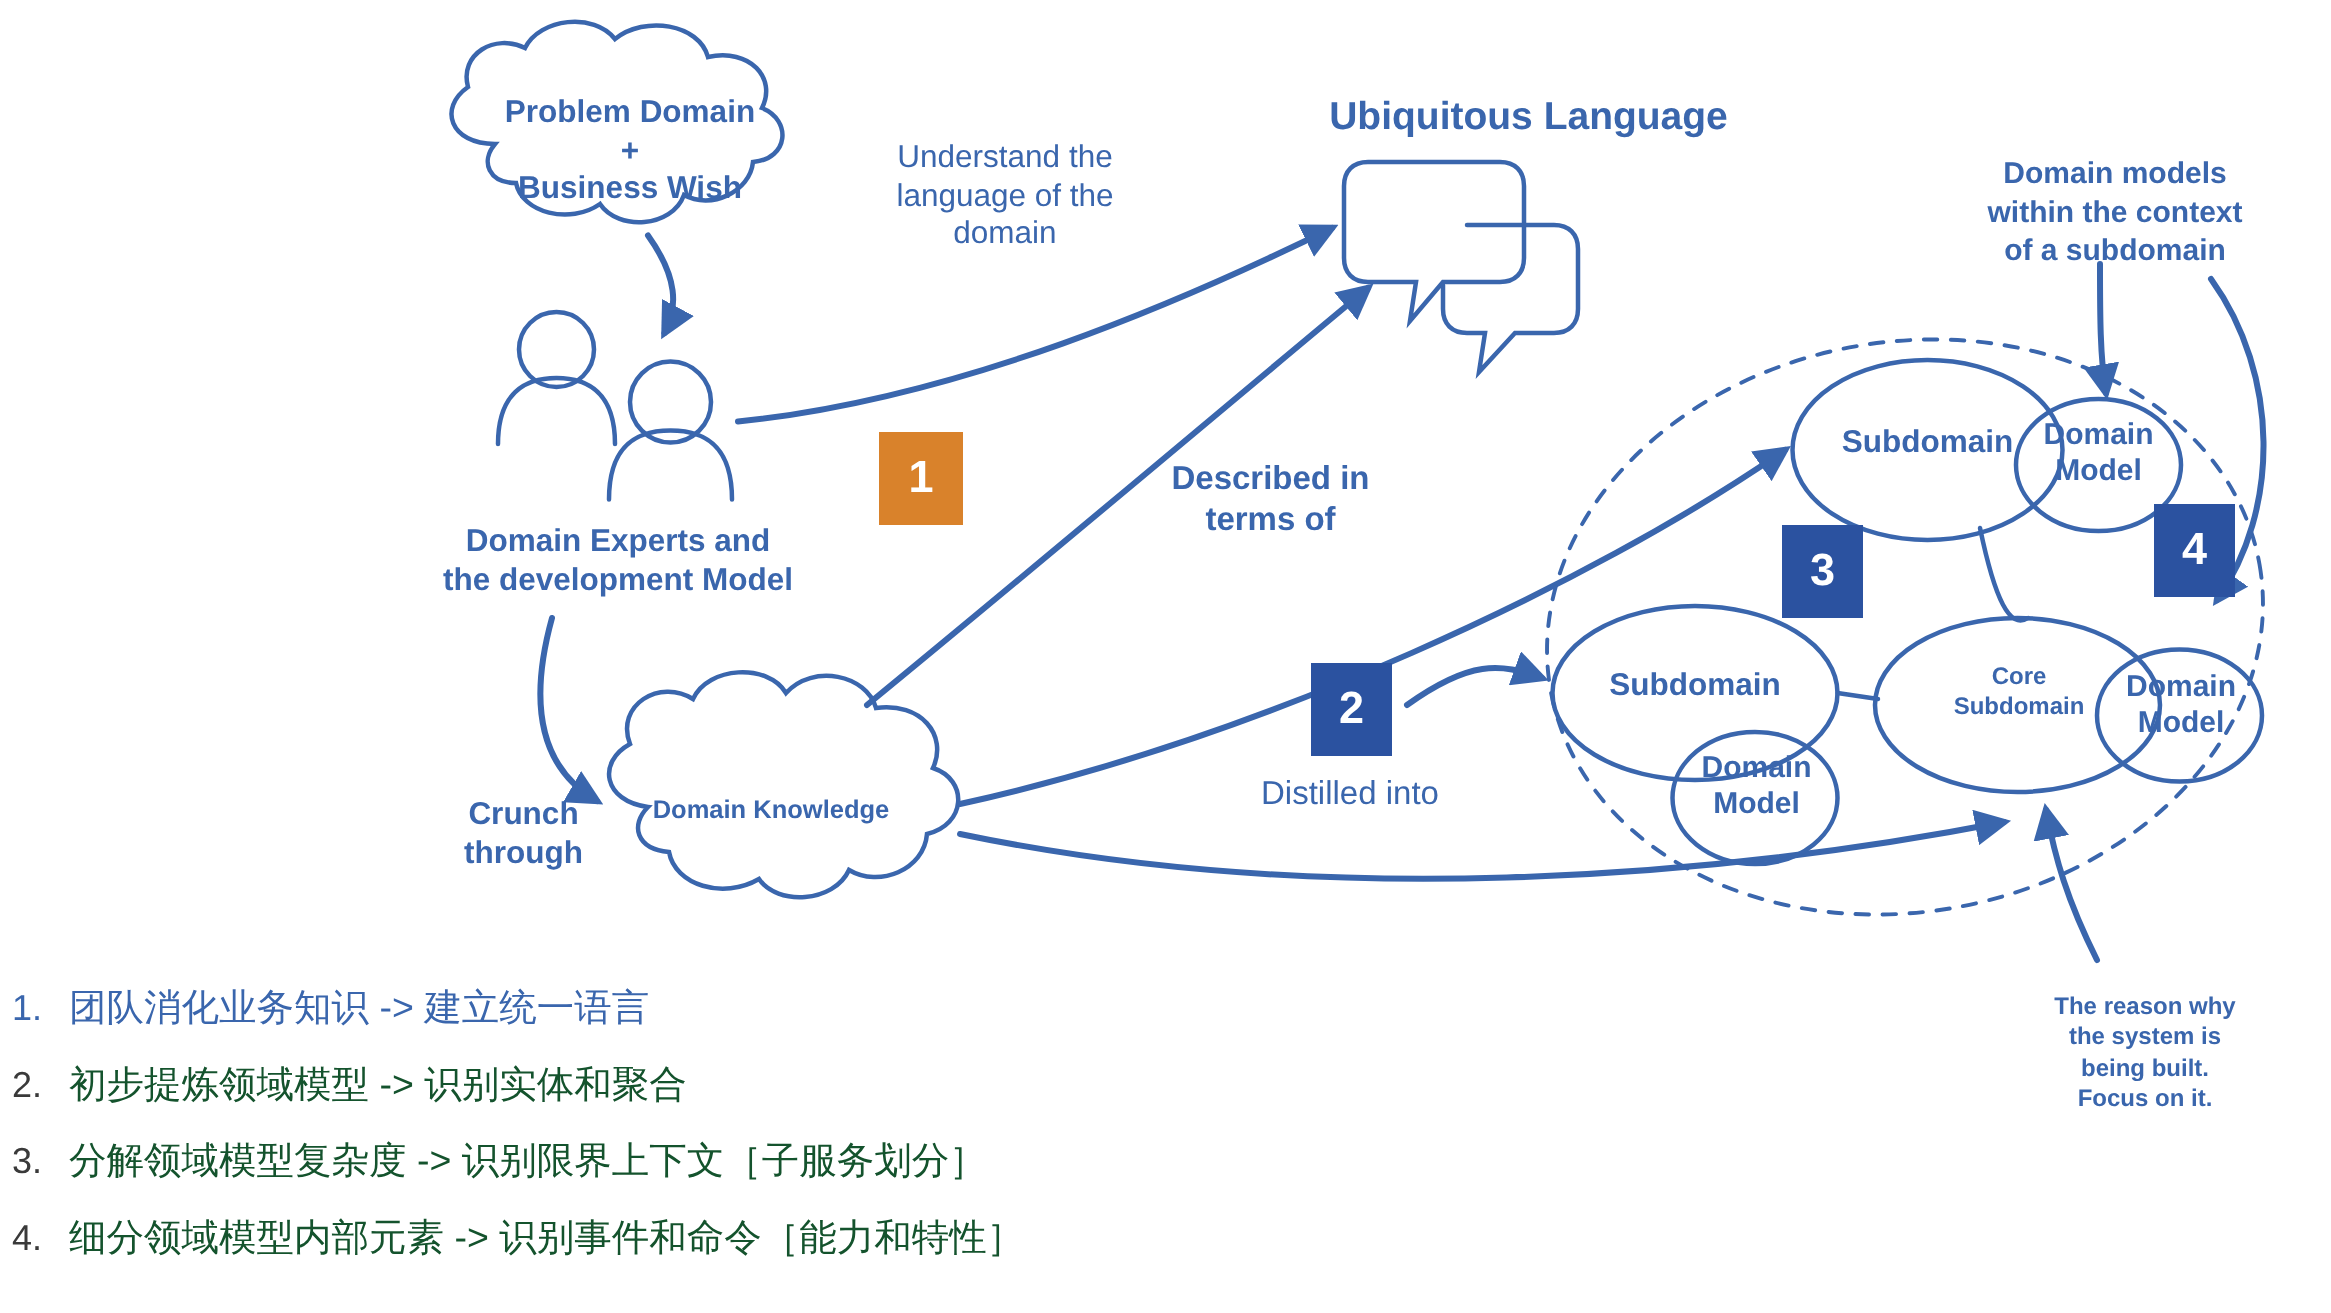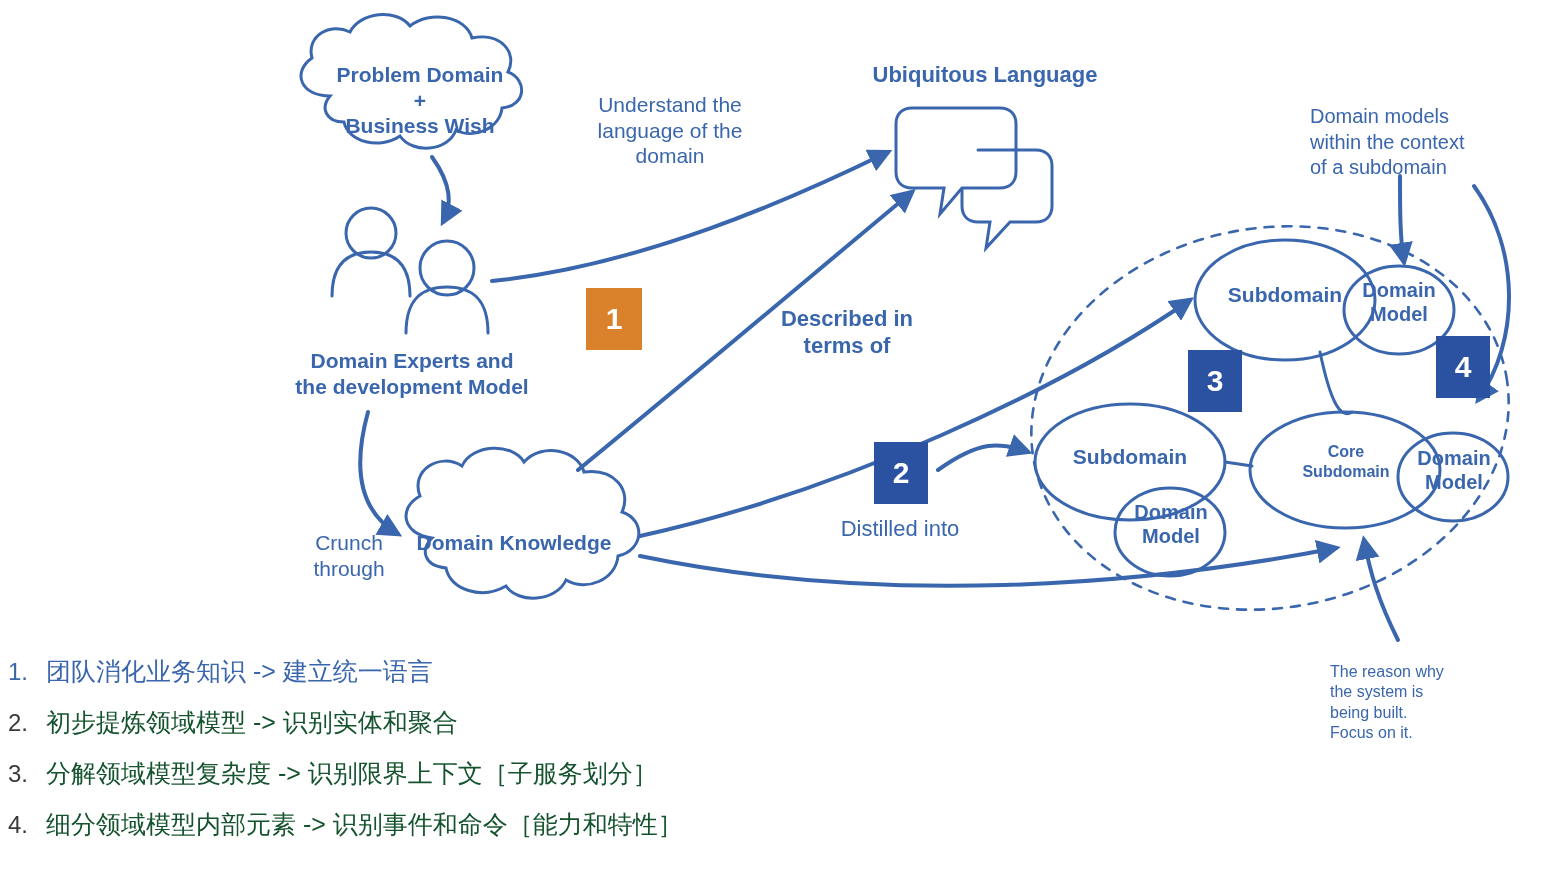--- a/index.html
+++ b/index.html
@@ -27,23 +27,24 @@
     position: absolute;
     color: #3a66ad;
     font-weight: bold;
     text-align: center;
     line-height: 1.22;
     white-space: pre-line;
   }
   .lbl-note {
     position: absolute;
     color: #3a66ad;
+    text-align: center;
     line-height: 1.28;
     white-space: pre-line;
-    font-weight: normal;
+    font-weight: bold;
   }
   .badge {
     position: absolute;
     display: flex;
     align-items: center;
     justify-content: center;
     color: #ffffff;
     font-weight: bold;
     font-size: 30px;
   }
@@ -174,32 +175,32 @@
   </svg>
 
   <div class="lbl" style="left:570px; top:92px; width:200px; font-size:21px; font-weight:normal;">Understand the
 language of the
 domain</div>
 
   <div class="lbl" style="left:300px; top:62px; width:240px; font-size:21px;">Problem Domain
 +
 Business Wish</div>
 
-  <div class="lbl" style="left:845px; top:62px; width:280px; font-size:22px;">Ubiquitous Language</div>
+  <div class="lbl" style="left:879px; top:62px; width:280px; font-size:26px;">Ubiquitous Language</div>
 
   <div class="lbl" style="left:272px; top:348px; width:280px; font-size:21px;">Domain Experts and
 the development Model</div>
 
   <div class="lbl" style="left:752px; top:306px; width:190px; font-size:22px; font-weight:bold;">Described in
 terms of</div>
 
-  <div class="lbl" style="left:274px; top:530px; width:150px; font-size:21px; font-weight:normal;">Crunch
+  <div class="lbl" style="left:274px; top:530px; width:150px; font-size:21px; font-weight:bold;">Crunch
 through</div>
 
-  <div class="lbl" style="left:398px; top:530px; width:232px; font-size:21px;">Domain Knowledge</div>
+  <div class="lbl" style="left:398px; top:530px; width:232px; font-size:17px;">Domain Knowledge</div>
 
   <div class="lbl" style="left:810px; top:516px; width:180px; font-size:22px; font-weight:normal;">Distilled into</div>
 
   <div class="lbl-note" style="left:1310px; top:104px; width:200px; font-size:20px;">Domain models
 within the context
 of a subdomain</div>
 
   <div class="lbl-note" style="left:1330px; top:642px; width:200px; font-size:16px;margin-top:20px;">The reason why
 the system is
 being built.

